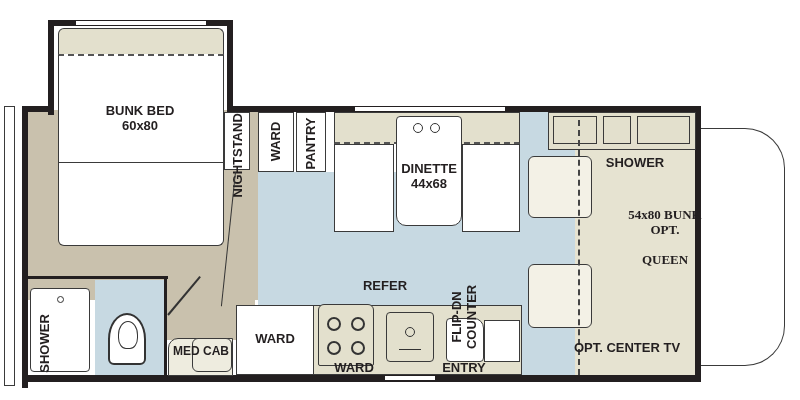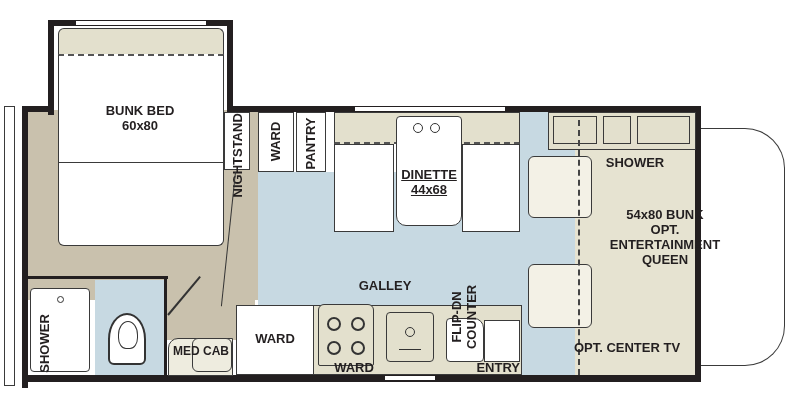--- a/index.html
+++ b/index.html
@@ -57,44 +57,44 @@
 <div class="lbl vert" style="left:285px;top:136px;width:52px;">PANTRY</div>
 
 <div class="counter" style="left:334px;top:112px;width:186px;height:32px;border-bottom:2px dashed #555;"></div>
 <div class="fixture" style="left:334px;top:144px;width:60px;height:88px;background:#fff;"></div>
 <div class="fixture" style="left:396px;top:116px;width:66px;height:110px;border-radius:4px 4px 10px 10px;"></div>
 <div class="abs" style="left:413px;top:123px;width:30px;height:10px;">
   <span style="position:absolute;left:0;top:0;width:8px;height:8px;border:1.5px solid #333;border-radius:50%;"></span>
   <span style="position:absolute;left:17px;top:0;width:8px;height:8px;border:1.5px solid #333;border-radius:50%;"></span>
 </div>
 <div class="fixture" style="left:462px;top:144px;width:58px;height:88px;"></div>
-<div class="lbl" style="left:384px;top:168px;width:90px;text-decoration:underline;">
+<div class="lbl" style="left:384px;top:162px;width:90px;">
   <span>DINETTE</span><br>
   <span>44x68</span>
 </div>
 
 <div class="counter" style="left:548px;top:112px;width:148px;height:38px;"></div>
 <div class="fixture" style="left:553px;top:116px;width:44px;height:28px;background:#e3e0cd;"></div>
 <div class="fixture" style="left:603px;top:116px;width:28px;height:28px;background:#e3e0cd;"></div>
 <div class="fixture" style="left:637px;top:116px;width:53px;height:28px;background:#e3e0cd;"></div>
 <div class="lbl" style="left:590px;top:156px;width:90px;">SHOWER</div>
 
 <div class="fixture" style="left:528px;top:156px;width:64px;height:62px;border-radius:6px;background:#f3f1e6;"></div>
 <div class="fixture" style="left:528px;top:264px;width:64px;height:64px;border-radius:6px;background:#f3f1e6;"></div>
 <div class="abs" style="left:578px;top:120px;width:0;height:255px;border-left:2px dashed #444;"></div>
 
-<div class="lbl" style="left:605px;top:208px;width:120px;">
+<div class="lbl" style="left:605px;top:208px;width:120px;font-family:Liberation Serif, serif;">
   <span>54x80 BUNK</span><br>
   <span>OPT.</span><br>
-  <span>ENTERTAINMENT</span><br>
+  <br>
   <span>QUEEN</span>
 </div>
 <div class="lbl" style="left:562px;top:341px;width:130px;">OPT. CENTER TV</div>
 
-<div class="lbl" style="left:340px;top:279px;width:90px;">GALLEY</div>
+<div class="lbl" style="left:340px;top:279px;width:90px;">REFER</div>
 
 <div class="counter" style="left:300px;top:305px;width:222px;height:70px;"></div>
 <div class="fixture" style="left:236px;top:305px;width:78px;height:70px;"></div>
 <div class="lbl" style="left:240px;top:332px;width:70px;">WARD</div>
 
 <div class="fixture" style="left:318px;top:304px;width:56px;height:62px;background:#e3e0cd;border-radius:6px 6px 2px 2px;">
   <span style="position:absolute;left:8px;top:12px;width:10px;height:10px;border:2px solid #333;border-radius:50%;"></span>
   <span style="position:absolute;left:32px;top:12px;width:10px;height:10px;border:2px solid #333;border-radius:50%;"></span>
   <span style="position:absolute;left:8px;top:36px;width:10px;height:10px;border:2px solid #333;border-radius:50%;"></span>
   <span style="position:absolute;left:32px;top:36px;width:10px;height:10px;border:2px solid #333;border-radius:50%;"></span>
@@ -105,21 +105,21 @@
   <span style="position:absolute;left:18px;top:14px;width:8px;height:8px;border:1.5px solid #333;border-radius:50%;"></span>
   <span style="position:absolute;left:12px;top:36px;width:22px;height:0;border-top:1.5px solid #333;"></span>
 </div>
 
 <div class="fixture" style="left:446px;top:318px;width:38px;height:44px;border-radius:4px 10px 4px 4px;"></div>
 <div class="lbl vert" style="left:418px;top:302px;width:94px;font-size:13px;">
   <span>FLIP-DN</span><br>
   <span>COUNTER</span>
 </div>
 <div class="fixture" style="left:484px;top:320px;width:36px;height:42px;"></div>
-<div class="lbl" style="left:460px;top:361px;width:60px;text-align:right;">ENTRY</div>
+<div class="lbl" style="left:434px;top:361px;width:60px;">ENTRY</div>
 
 <div class="wall" style="left:28px;top:276px;width:140px;height:3px;"></div>
 <div class="wall" style="left:164px;top:276px;width:3px;height:100px;"></div>
 <div class="fixture" style="left:30px;top:288px;width:60px;height:84px;border-radius:4px;"></div>
 <span style="position:absolute;left:57px;top:296px;width:5px;height:5px;border:1.5px solid #333;border-radius:50%;"></span>
 <div class="lbl vert" style="left:10px;top:336px;width:70px;">SHOWER</div>
 
 <div class="abs" style="left:108px;top:313px;width:38px;height:52px;border:2px solid #333;border-radius:50% 50% 6px 6px;background:#fff;">
   <span style="position:absolute;left:8px;top:6px;width:18px;height:26px;border:1.5px solid #333;border-radius:50% 50% 40% 40%;"></span>
 </div>

